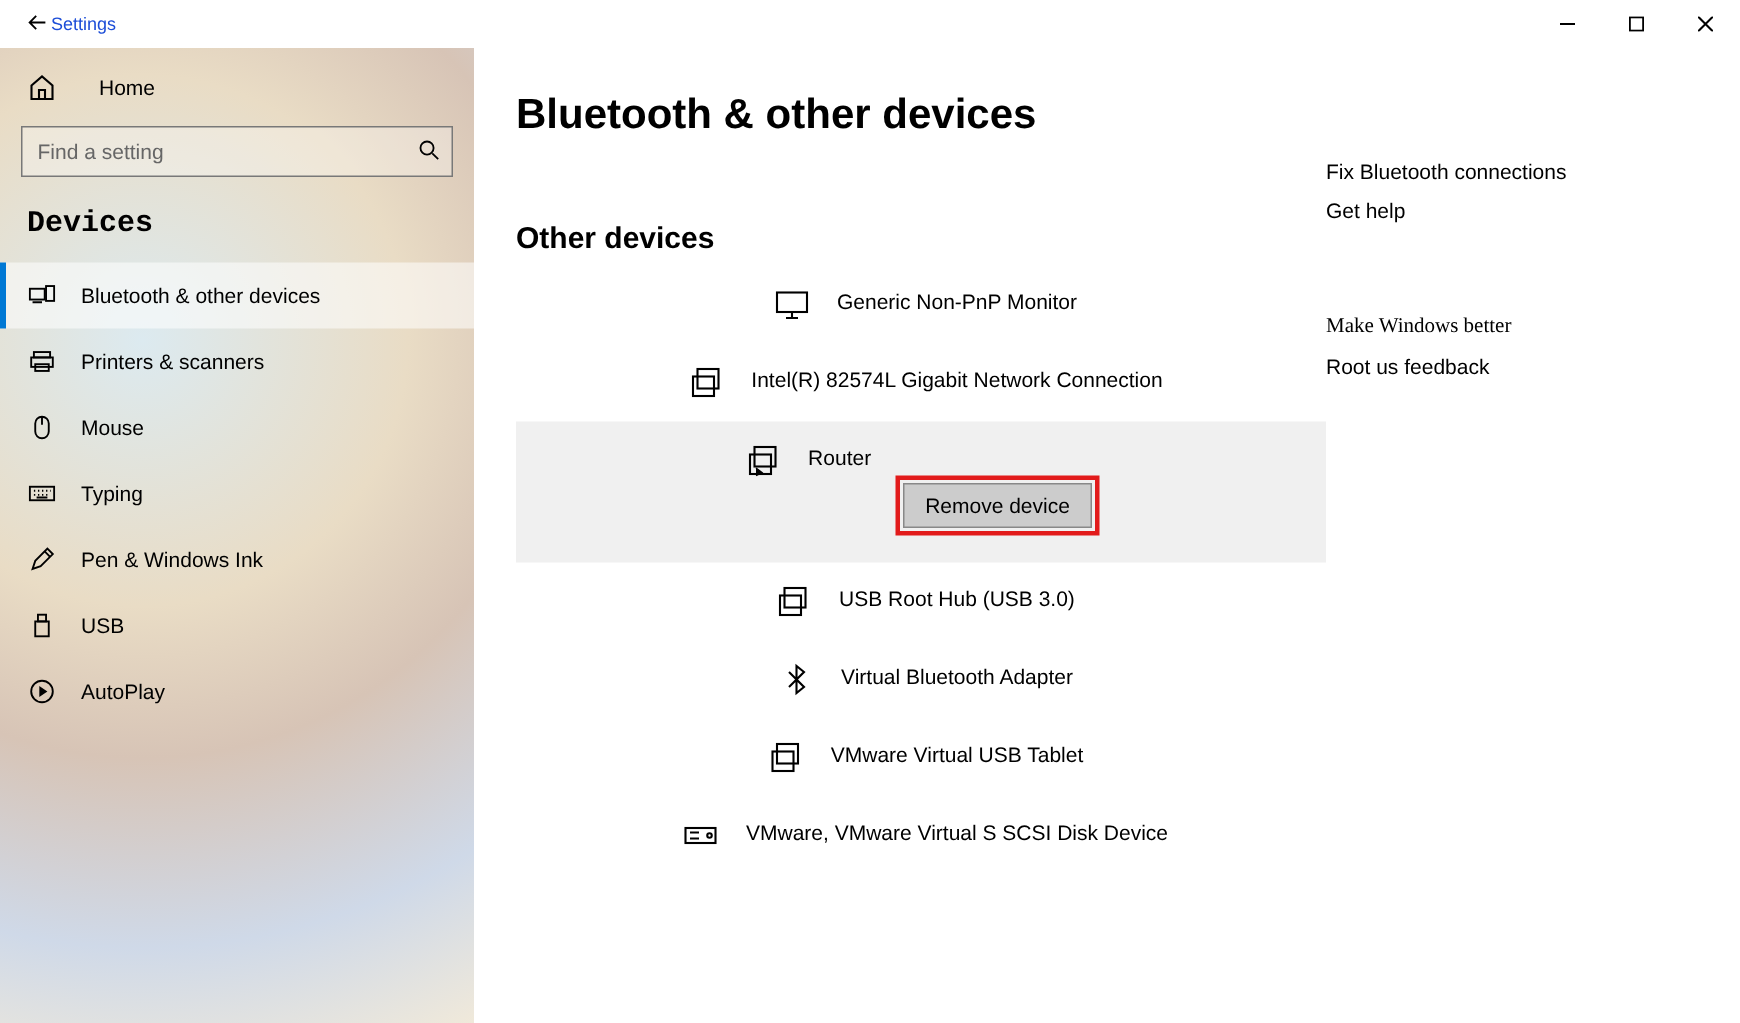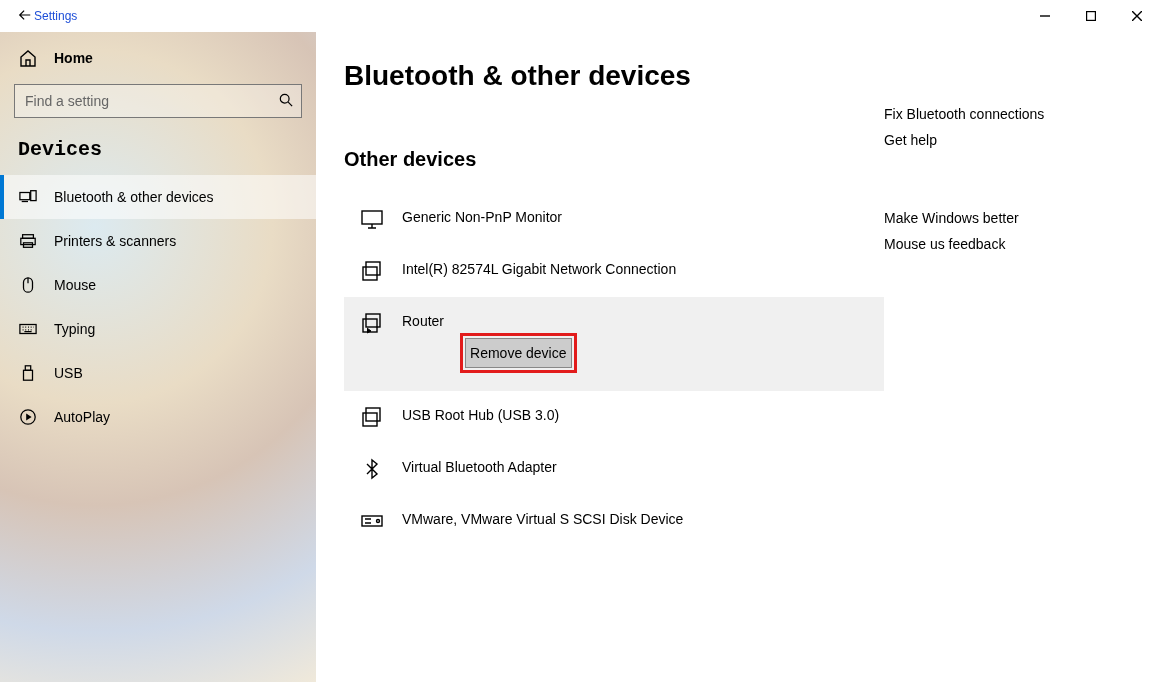--- a/index.html
+++ b/index.html
@@ -16,49 +16,49 @@
   .winbtn svg { width:10px; height:10px; }
 
   
   .body { flex:1; display:flex; }
 
   
   .sidebar { width:316px; height:100%; position:relative;
     background: radial-gradient(circle at 30% 30%, #dceaf0 0%, #e9dcc5 35%, #d7c4b6 55%, #cfd9e8 80%, #f0e9da 100%);
     padding-top: 4px;
   }
-  .home-row { display:flex; align-items:center; gap:16px; padding: 12px 0 12px 18px; font-size:14px;font-weight:bold; }
+  .home-row { display:flex; align-items:center; gap:28px; padding: 12px 0 12px 18px; font-size:14px; }
   .home-row .icon, .nav-item .icon { width:20px; display:flex; justify-content:center;}
   .searchbox { margin: 4px 14px 20px 14px; height:34px; border:1px solid #787878; background:rgba(255,255,255,.3); display:flex; align-items:center; padding:0 8px 0 10px; font-size:14px; color:#666; justify-content:space-between;}
   .searchbox .sicon svg{ width:14px; height:14px;}
   .group-label { font-size:20px; font-weight:600; padding: 0 0 14px 18px; font-family: Liberation Mono, monospace;}
   .nav-item { height:44px; display:flex; align-items:center; gap:16px; padding-left:18px; font-size:14px; position:relative;}
   .nav-item.sel { background: rgba(255,255,255,.55); }
   .nav-item.sel::before { content:""; position:absolute; left:0; top:0; bottom:0; width:4px; background:#0078d4;}
   .nav-item .icon svg { width:18px; height:18px; }
 
   
   .main { flex:1; display:flex; padding: 28px 0 0 28px; }
   .content { width: 540px; }
   .page-title { font-size:28px; font-weight:600; margin-bottom: 56px; }
-  .section-title { font-size:20px; font-weight:600; margin-bottom: 22px;}
-  .dev-row { display:flex; align-items:flex-start; gap:16px; padding: 14px 10px 14px 14px; min-height:52px;}
+  .section-title { font-size:20px; font-weight:600; margin-bottom: 6px;}
+  .dev-row { display:flex; align-items:flex-start; gap:16px; padding: 14px 10px 14px 14px; min-height:52px;justify-content:center;}
   .dev-row.selected { background:#f0f0f0; flex-direction:row; align-items:stretch; padding-bottom:18px;}
   .dev-row.selected .dev-top { display:flex; align-items:flex-start; gap:16px;}
   .dev-icon { width:28px; display:flex; justify-content:center;}
   .dev-icon svg { width:24px; height:24px; }
   .dev-label { font-size:14px; padding-top:2px;}
   .dev-actions { display:flex; justify-content:flex-end; padding-top:22px; padding-right:4px;}
-  .remove-btn { padding: 6px 4px; font-size:14px; background:#ccc; border:1px solid #888;}
+  .remove-btn { padding: 6px 14px; font-size:14px; background:#ccc; border:1px solid #888;}
   .remove-wrap { border:3px solid #e21b1b; padding:2px; display:inline-block;}
 
   
   .aside { width: 250px; padding-top: 46px; font-size:14px;}
   .aside a { color:#000000; text-decoration:none; display:block; margin-bottom:10px;}
-  .aside .make-better { margin-top: 62px; margin-bottom:10px;}
+  .aside .make-better { margin-top: 62px; margin-bottom:10px;font-family:Liberation Serif, serif;}
 
   svg { stroke:#000; fill:none; stroke-width:1.4; }
 </style>
 </head>
 <body>
 
 <div class="window">
 
   <div class="titlebar">
     <div class="tb-left">
@@ -148,20 +148,29 @@
       <div class="nav-item">
         <span class="icon">
           <svg viewBox="0 0 20 20">
               <rect x="1" y="5" width="18" height="10"></rect>
               <path d="M4 8h1M7 8h1M10 8h1M13 8h1M16 8h0.5M4 11h1M7 11h1M10 11h1M13 11h1M6 13h8"></path>
             </svg>
         </span>
         <span>Typing</span>
       </div>
 
+      <div class="nav-item">
+        <span class="icon">
+          <svg viewBox="0 0 20 20">
+              <path d="M3 17l2-6 9-9 4 4-9 9-6 2z"></path>
+              <path d="M12 4l4 4"></path>
+            </svg>
+        </span>
+        <span>Pen &amp; Windows Ink</span>
+      </div>
 
       <div class="nav-item">
         <span class="icon">
           <svg viewBox="0 0 20 20">
               <rect x="7" y="2" width="6" height="5"></rect>
               <rect x="5" y="7" width="10" height="11"></rect>
             </svg>
         </span>
         <span>USB</span>
       </div>
@@ -232,35 +241,44 @@
 
         <div class="dev-row">
           <span class="dev-icon">
             <svg viewBox="0 0 24 24">
                 <path d="M7 7l10 10-5 4V3l5 4L7 17"></path>
               </svg>
           </span>
           <span class="dev-label">Virtual Bluetooth Adapter</span>
         </div>
 
+        <div class="dev-row">
+          <span class="dev-icon">
+            <svg viewBox="0 0 24 24">
+                <rect x="6" y="3" width="14" height="13"></rect>
+                <rect x="3" y="8" width="14" height="13"></rect>
+              </svg>
+          </span>
+          <span class="dev-label">VMware Virtual USB Tablet</span>
+        </div>
 
         <div class="dev-row">
           <span class="dev-icon">
             <svg viewBox="0 0 24 24">
                 <rect x="2" y="7" width="20" height="10"></rect>
                 <circle cx="18" cy="12" r="1.5"></circle>
                 <path d="M5 10h6M5 14h6"></path>
               </svg>
           </span>
           <span class="dev-label">VMware, VMware Virtual S SCSI Disk Device</span>
         </div>
       </div>
 
       <div class="aside">
         <a>Fix Bluetooth connections</a>
         <a>Get help</a>
         <div class="make-better">Make Windows better</div>
-        <a>Mouse us feedback</a>
+        <a>Root us feedback</a>
       </div>
     </div>
 
   </div>
 </div>
 
 </body></html>

